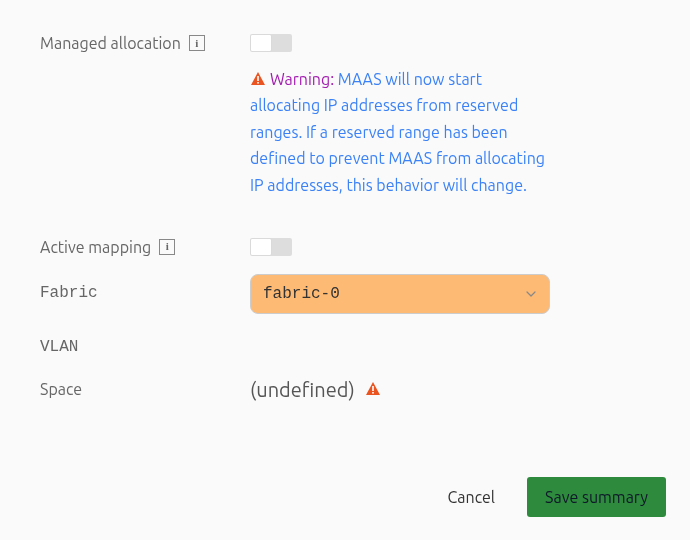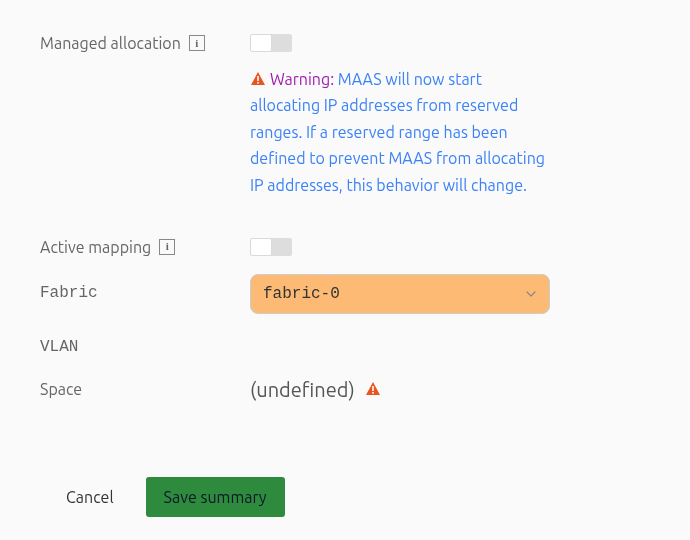--- a/index.html
+++ b/index.html
@@ -111,20 +111,21 @@
       display: flex;
       align-items: center;
       gap: 10px;
       padding-top: 8px;
       font-size: 20px;
       color: #555;
     }
     .space-value .warning-icon { margin-right: 0; }
     .actions {
       display: flex;
+      justify-content: flex-end;
       align-items: center;
       gap: 14px;
       margin-top: 42px;
       padding-right: 24px;
       padding-left: 48px;
     }
     .btn {
       height: 40px;
       border: none;
       padding: 0 18px;

